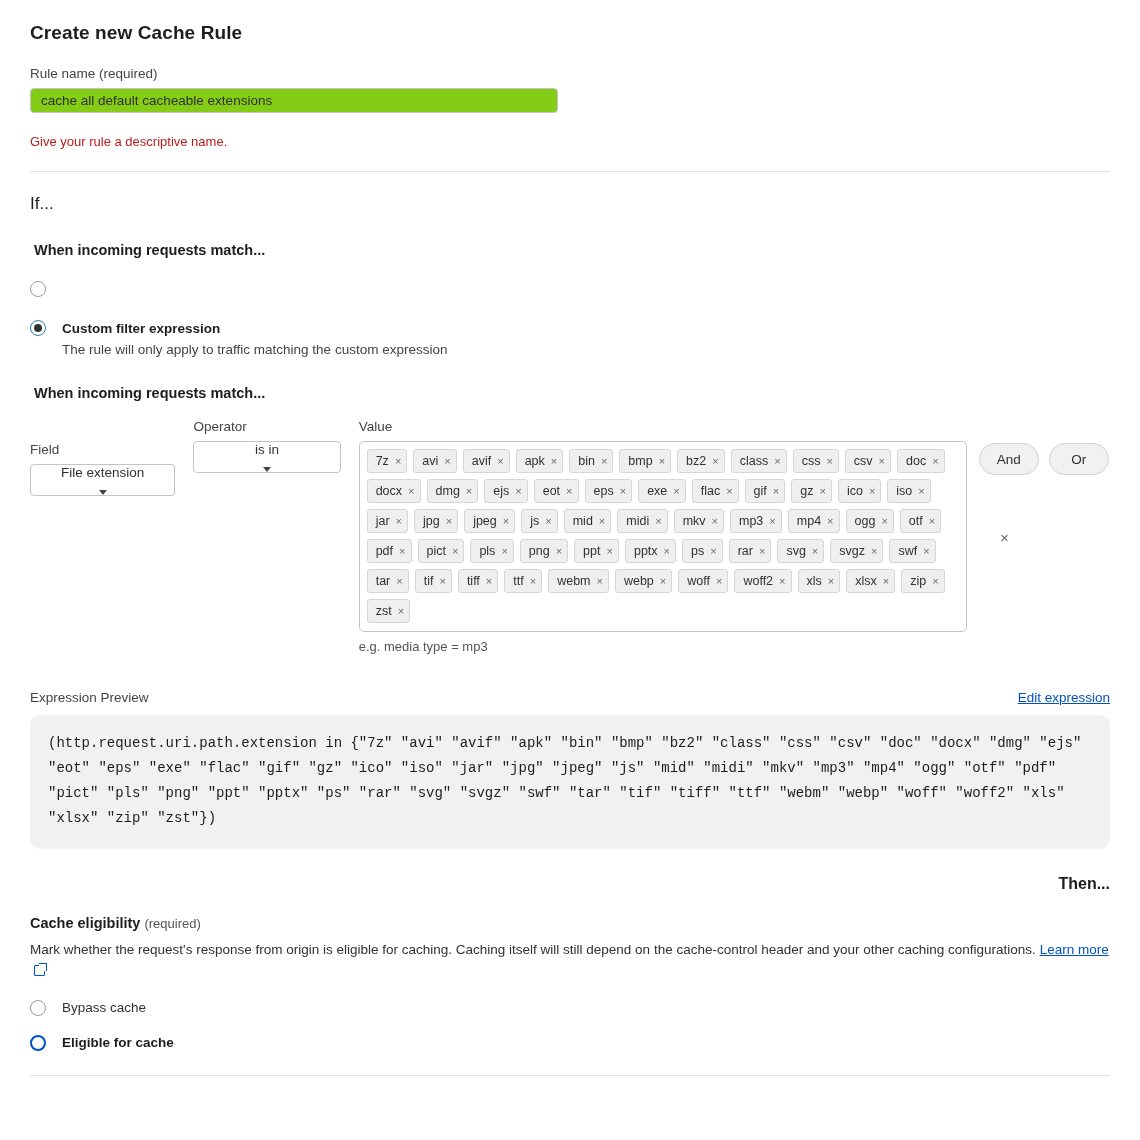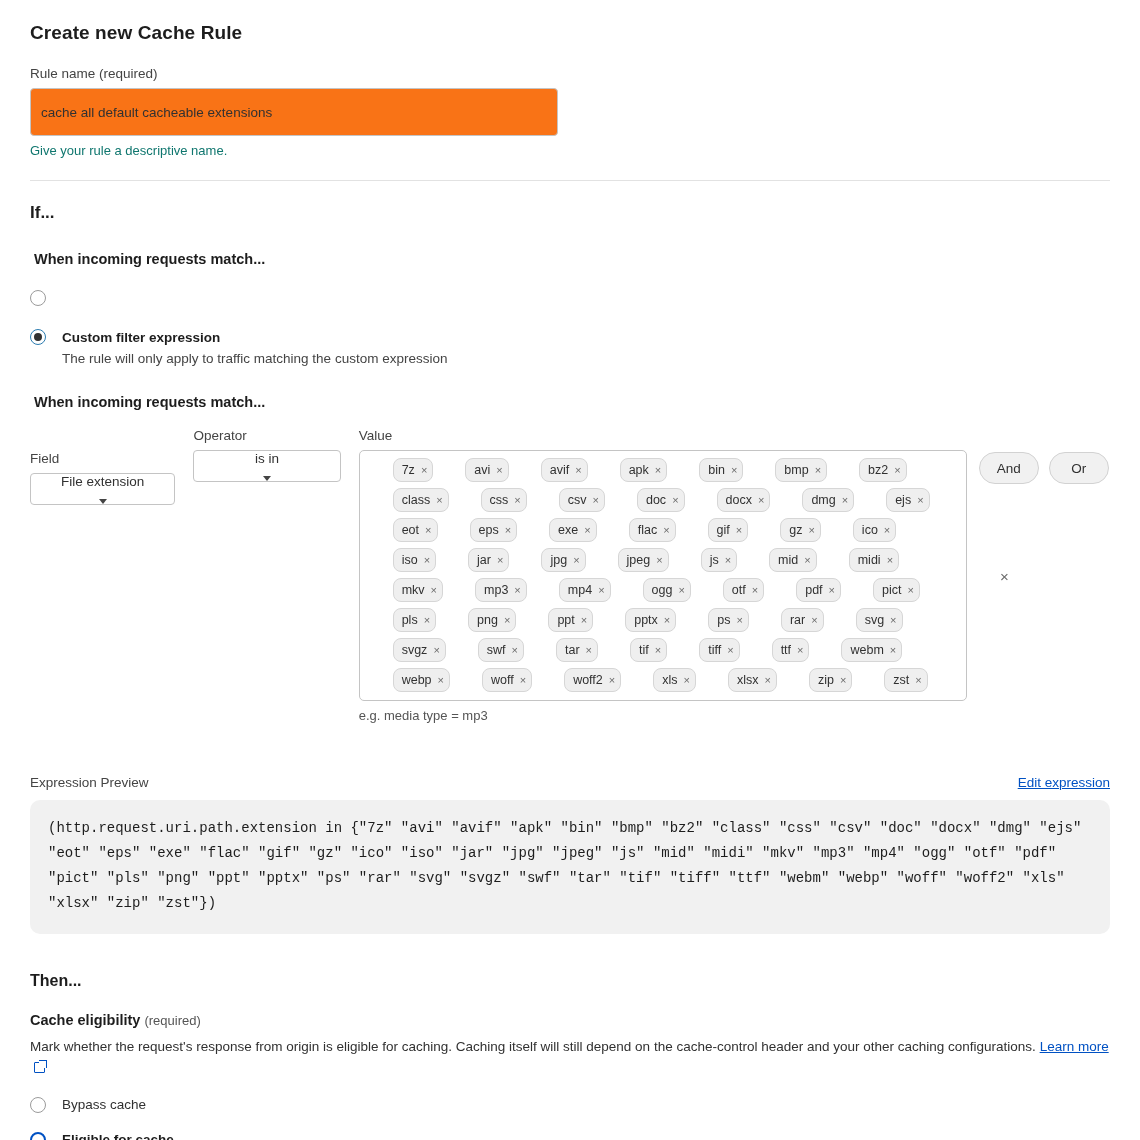--- a/index.html
+++ b/index.html
@@ -25,43 +25,43 @@
     margin: 4px 0 22px 0;
     letter-spacing: 0.1px;
   }
   .field-label {
     font-size: 13.5px;
     color: #444;
     margin-bottom: 7px;
   }
   .text-input {
     width: 528px;
-    height: 48px;
+    height: 25px;
     border: 1px solid #c4c4c4;
     border-radius: 4px;
     padding: 4px 10px;
     font-size: 13.5px;
     font-family: "Liberation Sans", sans-serif;
     color: #313131;
-    background: #f97316;
+    background: #84cc16;
     display: block;
   }
   .help-text {
     font-size: 13px;
-    color: #0f766e;
-    margin-top: 7px;
+    color: #b91c1c;
+    margin-top: 21px;
   }
   .divider {
     border: 0;
     border-top: 1px solid #e2e2e2;
     margin: 22px 0 0 0;
   }
   .section-heading {
     font-size: 17px;
-    font-weight: bold;
+    font-weight: normal;
     color: #1d1d1d;
     margin: 22px 0 0 0;
   }
   .sub-heading {
     font-size: 14.5px;
     font-weight: bold;
     color: #1d1d1d;
     margin: 28px 0 0 4px;
   }
   .radio-row {
@@ -147,27 +147,26 @@
     width: 608px;
     display: flex;
     flex-wrap: wrap;
     gap: 6px 6px;
   }
   .token {
     display: inline-flex;
     align-items: center;
     background: #efefef;
     border: 1px solid #d6d6d6;
-    border-radius: 8px;
+    border-radius: 3px;
     height: 24px;
     padding: 0 5px 0 8px;
     font-size: 12.5px;
     color: #313131;
     white-space: nowrap;
-    margin-left: 26px;
   }
   .token .x {
     margin-left: 6px;
     font-size: 11px;
     color: #6b6b6b;
     line-height: 1;
   }
   .clear-all {
     position: absolute;
     right: -42px;
@@ -194,21 +193,21 @@
     display: flex;
     align-items: center;
     justify-content: center;
     font-family: "Liberation Sans", sans-serif;
   }
 
   .preview-head {
     display: flex;
     justify-content: space-between;
     align-items: baseline;
-    margin-top: 52px;
+    margin-top: 36px;
   }
   .preview-label { font-size: 13.5px; color: #444; }
   .edit-link {
     font-size: 13.5px;
     color: #0051c3;
     text-decoration: underline;
   }
   .preview-box {
     margin-top: 10px;
     background: #f1f1f1;
@@ -217,22 +216,23 @@
     font-family: "Liberation Mono", monospace;
     font-size: 14px;
     line-height: 1.78;
     color: #1d1d1d;
     white-space: pre-wrap;
     word-break: break-word;
   }
   .then-heading {
     font-size: 16px;
     font-weight: bold;
-    margin-top: 38px;
+    margin-top: 26px;
     color: #1d1d1d;
+    text-align: right;
   }
   .cache-elig {
     margin-top: 22px;
     font-size: 14.5px;
   }
   .cache-elig b { color: #1d1d1d; }
   .cache-elig .req { color: #555; font-size: 13px; font-weight: normal; }
   .desc-para {
     font-size: 13.5px;
     color: #313131;

